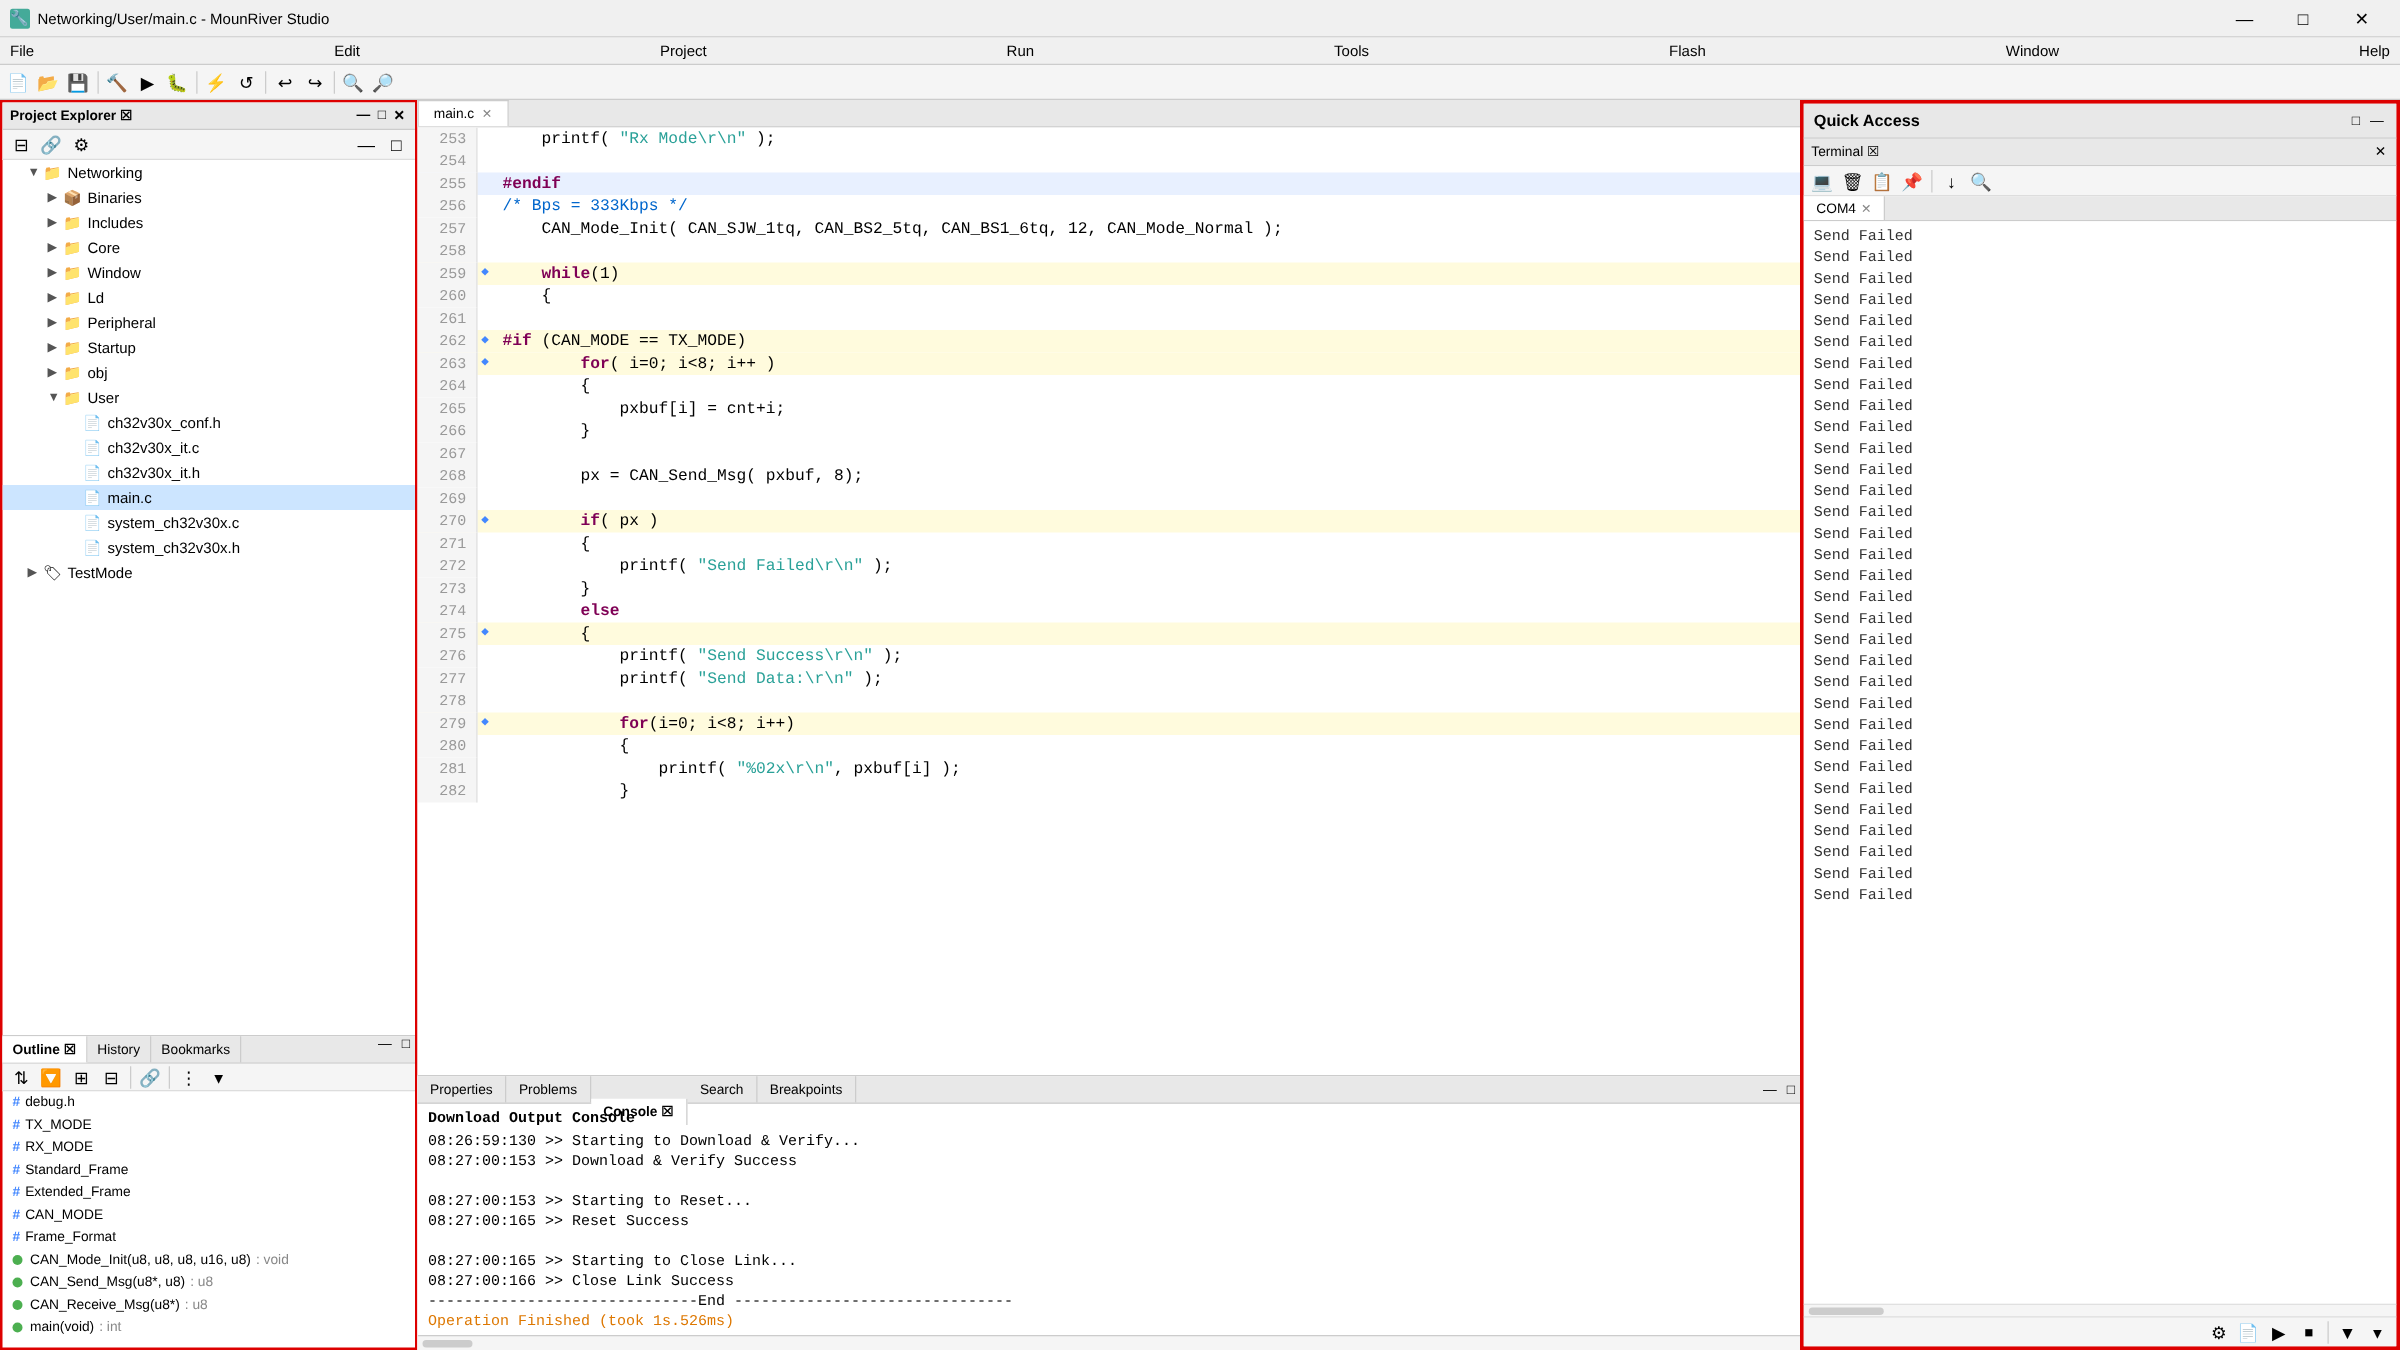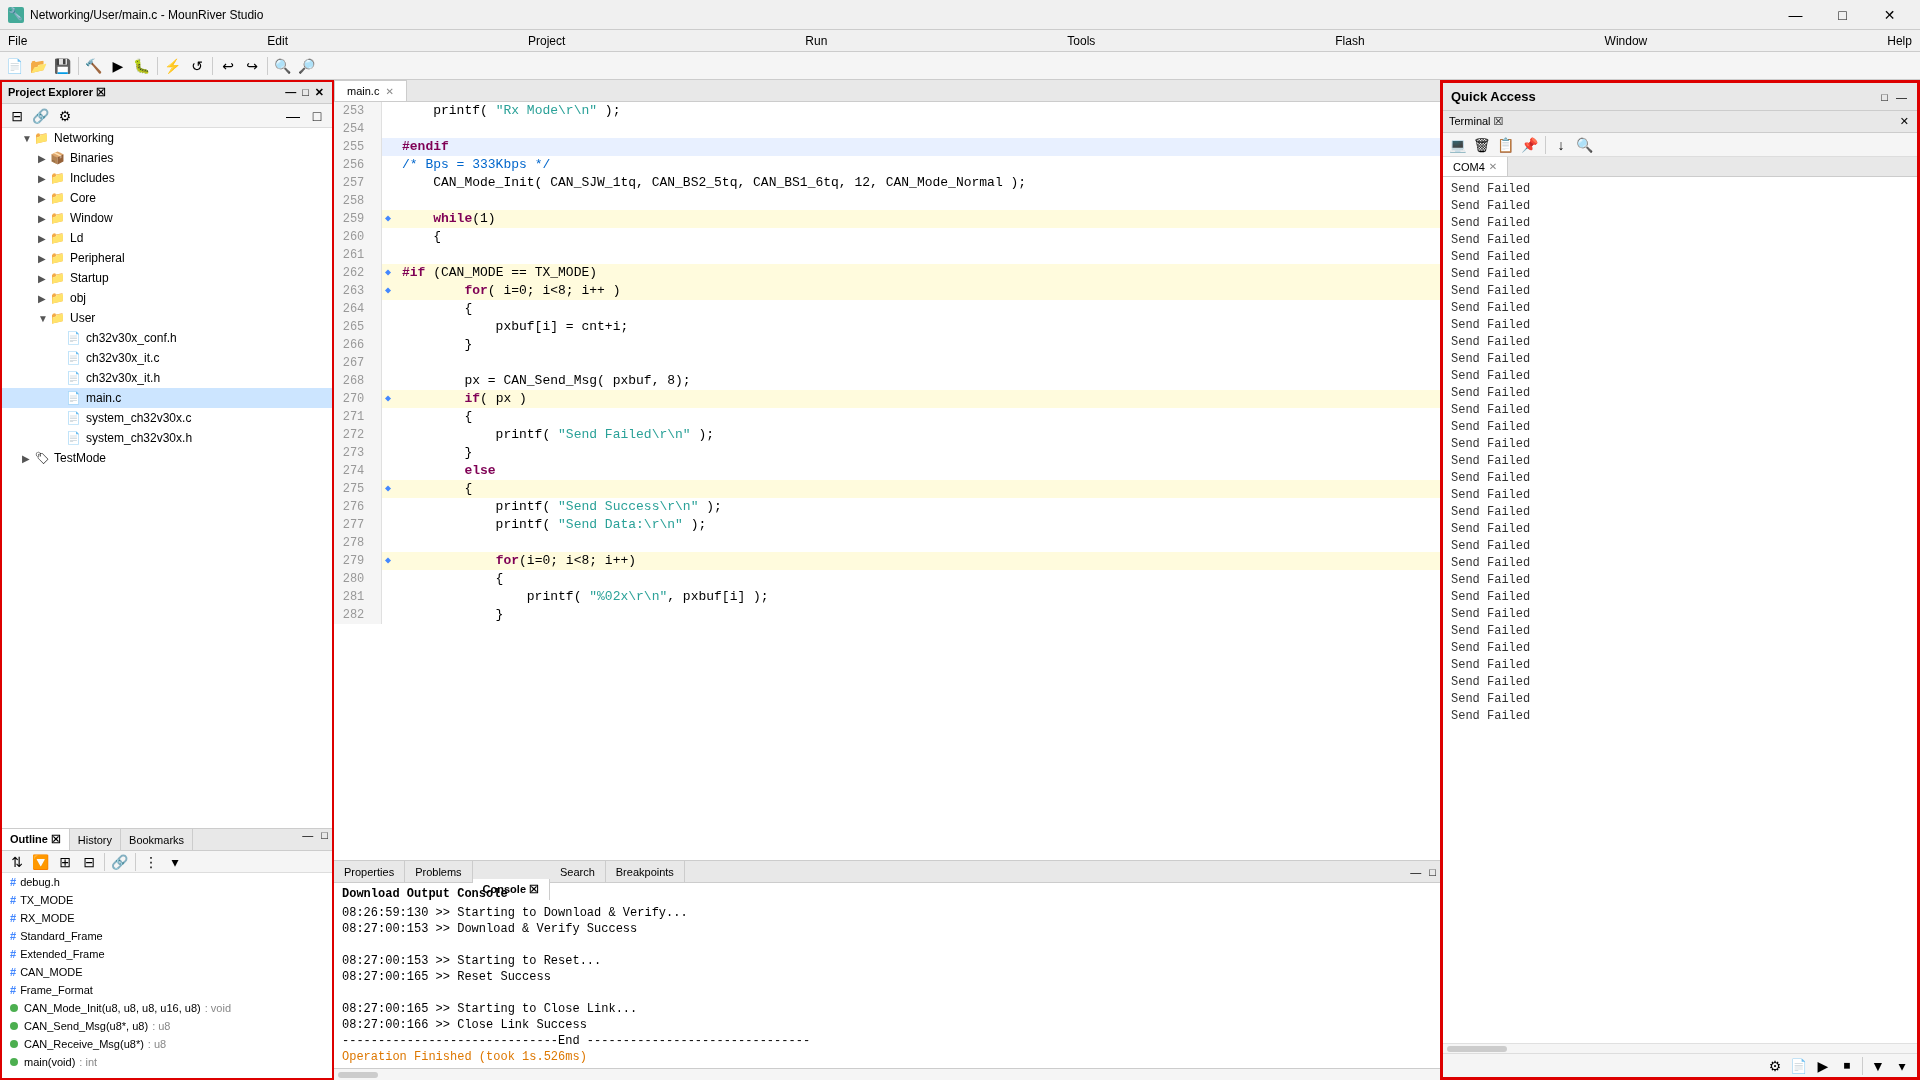--- a/index.html
+++ b/index.html
@@ -207,21 +207,21 @@
       position: relative;
       background: #fff;
     }
     .code-line {
       display: flex;
       height: 18px;
       line-height: 18px;
     }
     .line-number {
       width: 48px;
-      text-align: center;
+      text-align: right;
       padding-right: 8px;
       color: #999;
       background: #f5f5f5;
       border-right: 1px solid #e0e0e0;
       flex-shrink: 0;
       font-size: 12px;
       user-select: none;
     }
     .line-marker {
       width: 12px;
@@ -739,20 +739,25 @@
         <div class="code-line">
           <span class="line-number">267</span>
           <span class="line-marker"></span>
           <span class="code-content"></span>
         </div>
         <div class="code-line">
           <span class="line-number">268</span>
           <span class="line-marker"></span>
           <span class="code-content"><span>        px = CAN_Send_Msg( pxbuf, 8);</span></span>
         </div>
+        <div class="code-line">
+          <span class="line-number">269</span>
+          <span class="line-marker"></span>
+          <span class="code-content"></span>
+        </div>
         <div class="code-line" style="background: rgb(255, 251, 221);">
           <span class="line-number">270</span>
           <span class="line-marker" style="color: rgb(68, 136, 255);">◆</span>
           <span class="code-content"><span>        </span><span style="color: rgb(127, 0, 85); font-weight: bold;">if</span><span>( px )</span></span>
         </div>
         <div class="code-line">
           <span class="line-number">271</span>
           <span class="line-marker"></span>
           <span class="code-content"><span>        {</span></span>
         </div>

